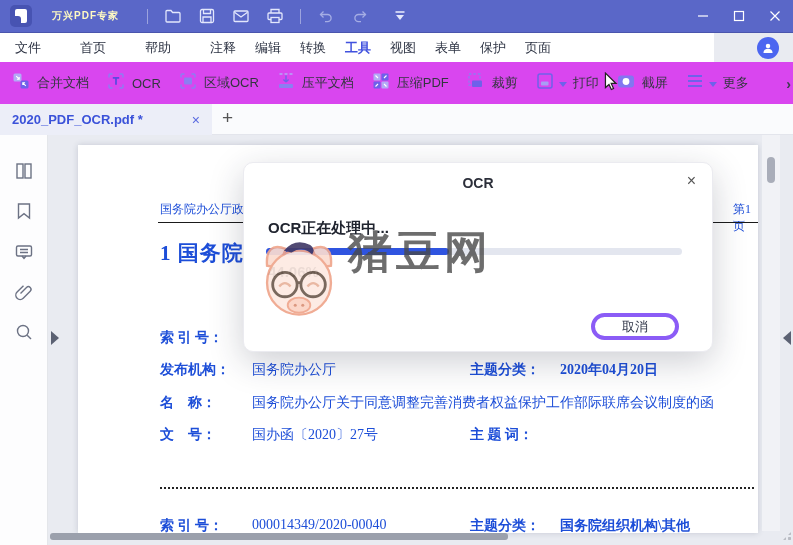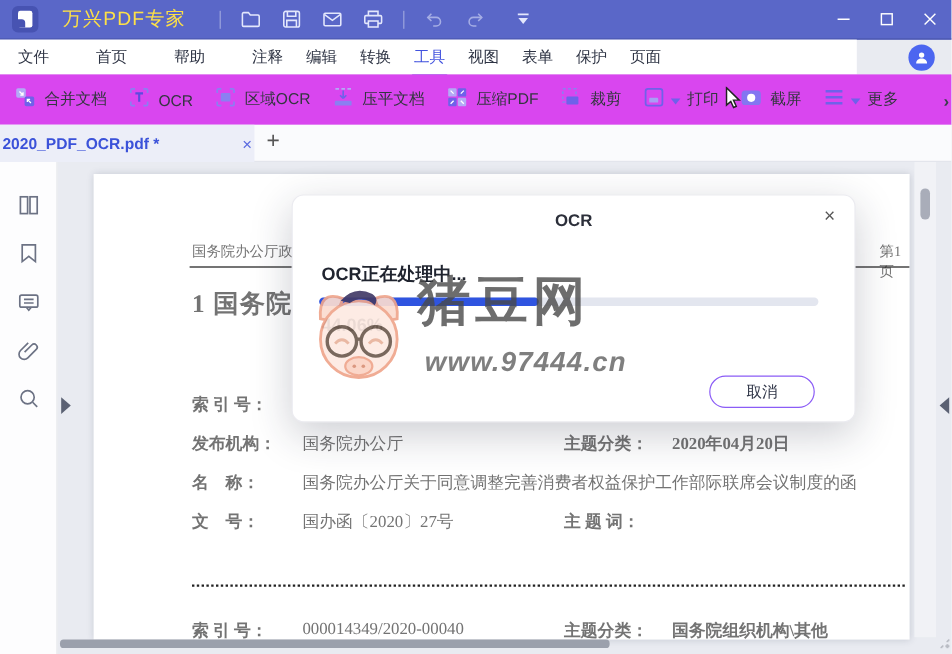--- a/index.html
+++ b/index.html
@@ -4,62 +4,62 @@
 <style>
   * { margin:0; padding:0; box-sizing:border-box; }
   html,body { width:793px; height:545px; }
   body { font-family:"Liberation Sans","DejaVu Sans",sans-serif; overflow:hidden; position:relative; background:#e9ebf1; }
 
   
   #titlebar { position:absolute; left:0; top:0; width:793px; height:33px; background:#5a67c8; border-bottom:1px solid #4a55ad; display:flex; align-items:center; }
   #app-logo { width:22px; height:22px; margin-left:10px; background:#4753b2; border-radius:5px; position:relative; }
   #app-logo .glyph { position:absolute; left:5px; top:4px; width:12px; height:14px; background:#fff; border-radius:2px; }
   #app-logo .glyph::after { content:""; position:absolute; left:0; bottom:0; width:6px; height:7px; background:#4753b2; border-top-right-radius:3px; }
-  #app-title { color:#fde047; font-size:16px; margin-left:20px; letter-spacing:1px; }
+  #app-title { color:#fef9c3; font-size:10px; margin-left:20px; letter-spacing:1px;font-weight:bold; }
   .tb-sep { width:1px; height:15px; background:rgba(255,255,255,.4); margin:0 8px; }
   .tb-btn { width:34px; height:33px; display:flex; align-items:center; justify-content:center; }
   .tb-btn svg { stroke:#e3e7fc; fill:none; stroke-width:1.3; }
   .tb-btn.disabled { opacity:.55; }
   #win-controls { margin-left:auto; display:flex; }
   .win-btn { width:36px; height:33px; display:flex; align-items:center; justify-content:center; }
   .win-btn svg { stroke:#fff; fill:none; stroke-width:1.2; }
 
   
   #menubar { position:absolute; left:0; top:33px; width:714px; height:29px; background:#fff; display:flex; align-items:center; padding-left:15px; }
   .menu-item { font-size:13px; color:#2e3444; margin-right:19px; position:relative; cursor:default; }
   .menu-item:nth-child(-n+3) { margin-right:39px; }
-  .menu-item.active { color:#4152de; font-weight:normal; }
+  .menu-item.active { color:#4152de; font-weight:bold; }
   .menu-item.active::after { content:""; position:absolute; left:-2px; right:-2px; bottom:-7px; height:2px; background:#4152de; border-radius:1px; }
   #avatar { position:absolute; right:14px; top:37px; width:22px; height:22px; border-radius:50%; background:#4c66f0; display:flex; align-items:center; justify-content:center; }
 
   
   #toolbar { position:absolute; left:0; top:62px; width:793px; height:42px; background:#d946ef; display:flex; align-items:center; padding-left:11px; overflow:hidden; }
   .tool-item { display:flex; align-items:center; margin-right:17px; white-space:nowrap; }
   .tool-item .label { font-size:13px; color:#33363f; margin-left:6px; }
   .caret { width:0; height:0; border-left:4px solid transparent; border-right:4px solid transparent; border-top:5px solid #6f61ea; margin-left:4px; margin-top:3px; }
   #toolbar-chevron { position:absolute; right:2px; top:76px; font-size:14px; color:#3a3f4c; font-weight:bold; }
   #cursor-arrow { position:absolute; left:602px; top:72px; z-index:5; }
 
   
   #tabbar { position:absolute; left:0; top:104px; width:793px; height:31px; background:#fafbfd; border-bottom:1px solid #e3e5ec; }
-  #active-tab { position:absolute; left:0; top:0; width:212px; height:31px; background:#eceef8; display:flex; align-items:center; padding:0 2px; }
+  #active-tab { position:absolute; left:0; top:0; width:212px; height:31px; background:#eceef8; display:flex; align-items:center; padding:0 12px; }
   #tab-title { font-size:13px; font-weight:bold; color:#3b52d9; flex:1; }
   #tab-close { color:#5a6ae0; font-size:14px; }
   #new-tab { position:absolute; left:222px; top:3px; font-size:19px; color:#555; }
 
   
   #content { position:absolute; left:0; top:135px; width:793px; height:410px; background:#e9ebf1; }
   #sidebar { position:absolute; left:0; top:0; width:48px; height:410px; background:#fdfdfe; border-right:1px solid #e4e6ea; }
   .side-icon { position:absolute; left:14px; }
   .side-icon svg { stroke:#6c7284; fill:none; stroke-width:1.4; }
   #left-handle { position:absolute; left:51px; top:196px; width:0; height:0; border-top:7px solid transparent; border-bottom:7px solid transparent; border-left:8px solid #5b6173; }
   #right-handle { position:absolute; left:783px; top:196px; width:0; height:0; border-top:7px solid transparent; border-bottom:7px solid transparent; border-right:8px solid #5b6173; }
 
   
-  #page { position:absolute; left:78px; top:10px; width:680px; height:388px; background:#fff; box-shadow:0 0 6px rgba(40,50,80,.18); overflow:hidden; font-family:"Liberation Serif","DejaVu Serif",serif; color:#737373; }
+  #page { position:absolute; left:78px; top:10px; width:680px; height:388px; background:#fff; box-shadow:0 0 6px rgba(40,50,80,.18); overflow:hidden; font-family:"Liberation Serif","DejaVu Serif",serif; color:#1d4ed8; }
   #doc-header-left { position:absolute; left:82px; top:56px; font-size:12px; }
   #doc-header-right { position:absolute; left:655px; top:56px; font-size:12px; }
   #doc-rule { position:absolute; left:80px; top:77px; width:600px; height:0; border-top:1.5px solid #1a1a1a; }
   #doc-heading { position:absolute; left:82px; top:94px; font-size:21px; font-weight:bold; letter-spacing:1px; }
   .doc-row { position:absolute; left:0; width:680px; font-size:14px; }
   .doc-label { position:absolute; left:82px; font-weight:bold; }
   .doc-value { position:absolute; left:174px; }
   .doc-label2 { position:absolute; left:392px; font-weight:bold; }
   .doc-value2 { position:absolute; left:482px;font-weight:bold; }
   #doc-dotted { position:absolute; left:82px; top:342px; width:594px; height:0; border-top:2px dotted #222; }
@@ -72,21 +72,21 @@
     background:radial-gradient(circle 1.4px, #b9bcc4 1.4px, transparent 1.5px) 0 0/5px 5px; clip-path:polygon(100% 0,100% 100%,0 100%); }
 
   
   #dialog { position:absolute; left:243px; top:162px; width:470px; height:190px; background:#fff; border-radius:10px; border:1px solid #ebebf0; box-shadow:0 10px 34px rgba(30,35,60,.22); z-index:10; }
   #dialog-title { position:absolute; top:12px; left:0; width:100%; text-align:center; font-size:14px; font-weight:bold; color:#2c2f3a; }
   #dialog-close { position:absolute; right:16px; top:10px; font-size:16px; color:#555; line-height:1; }
   #dialog-status { position:absolute; left:24px; top:56px; font-size:15px; font-weight:bold; color:#20242f; }
   #progress-track { position:absolute; left:22px; top:85px; width:416px; height:7px; background:#e3e6ef; border-radius:4px; }
   #progress-fill { height:7px; background:#2f54e0; border-radius:4px; width:0; }
   #progress-label { position:absolute; left:24px; top:100px; font-size:15px; font-weight:bold; color:#23262f; }
-  #cancel-button { position:absolute; left:347px; top:150px; width:88px; height:27px; border:1px solid #8b5cf6; border-radius:14px; background:#fff; font-size:13px; color:#2f3547; display:flex; align-items:center; justify-content:center; font-family:inherit; }
+  #cancel-button { position:absolute; left:347px; top:150px; width:88px; height:27px; border:4px solid #8b5cf6; border-radius:14px; background:#fff; font-size:13px; color:#2f3547; display:flex; align-items:center; justify-content:center; font-family:inherit; }
 
   
   #watermark { position:absolute; left:248px; top:226px; width:380px; height:100px; z-index:20; pointer-events:none; }
   #wm-pig { position:absolute; left:2px; top:4px; width:98px; height:94px; opacity:.92; }
   #wm-site { position:absolute; left:100px; top:4px; font-size:44px; font-weight:bold; color:rgba(72,72,72,.8); letter-spacing:4px; font-family:"Liberation Sans",sans-serif; line-height:1; }
   #wm-url { position:absolute; left:106px; top:62px; font-size:23px; font-weight:bold; color:rgba(105,105,105,.85); letter-spacing:1px; font-style:italic; }
 </style>
 </head>
 <body>
 
@@ -357,14 +357,13 @@
     <path d="M34 22 Q46 8 62 16 Q68 20 64 26 Q54 16 42 24 Z" fill="#433b68"></path>
     <circle cx="35" cy="58" r="13" fill="none" stroke="#6e5c50" stroke-width="3"></circle>
     <circle cx="65" cy="58" r="13" fill="none" stroke="#6e5c50" stroke-width="3"></circle>
     <path d="M48 56h4" stroke="#6e5c50" stroke-width="3"></path>
     <path d="M29 60q6-7 12 0M59 60q6-7 12 0" fill="none" stroke="#e8b39c" stroke-width="2.5"></path>
     <ellipse cx="50" cy="80" rx="12" ry="8" fill="#fbd3c4" stroke="#efa58c" stroke-width="2"></ellipse>
     <circle cx="46" cy="80" r="1.6" fill="#d99076"></circle>
       <circle cx="54" cy="80" r="1.6" fill="#d99076"></circle>
   </svg>
   <div id="wm-site">猪豆网</div>
-  <div id="wm-url">www.97444.cn</div>
 </div>
 
 </body></html>

